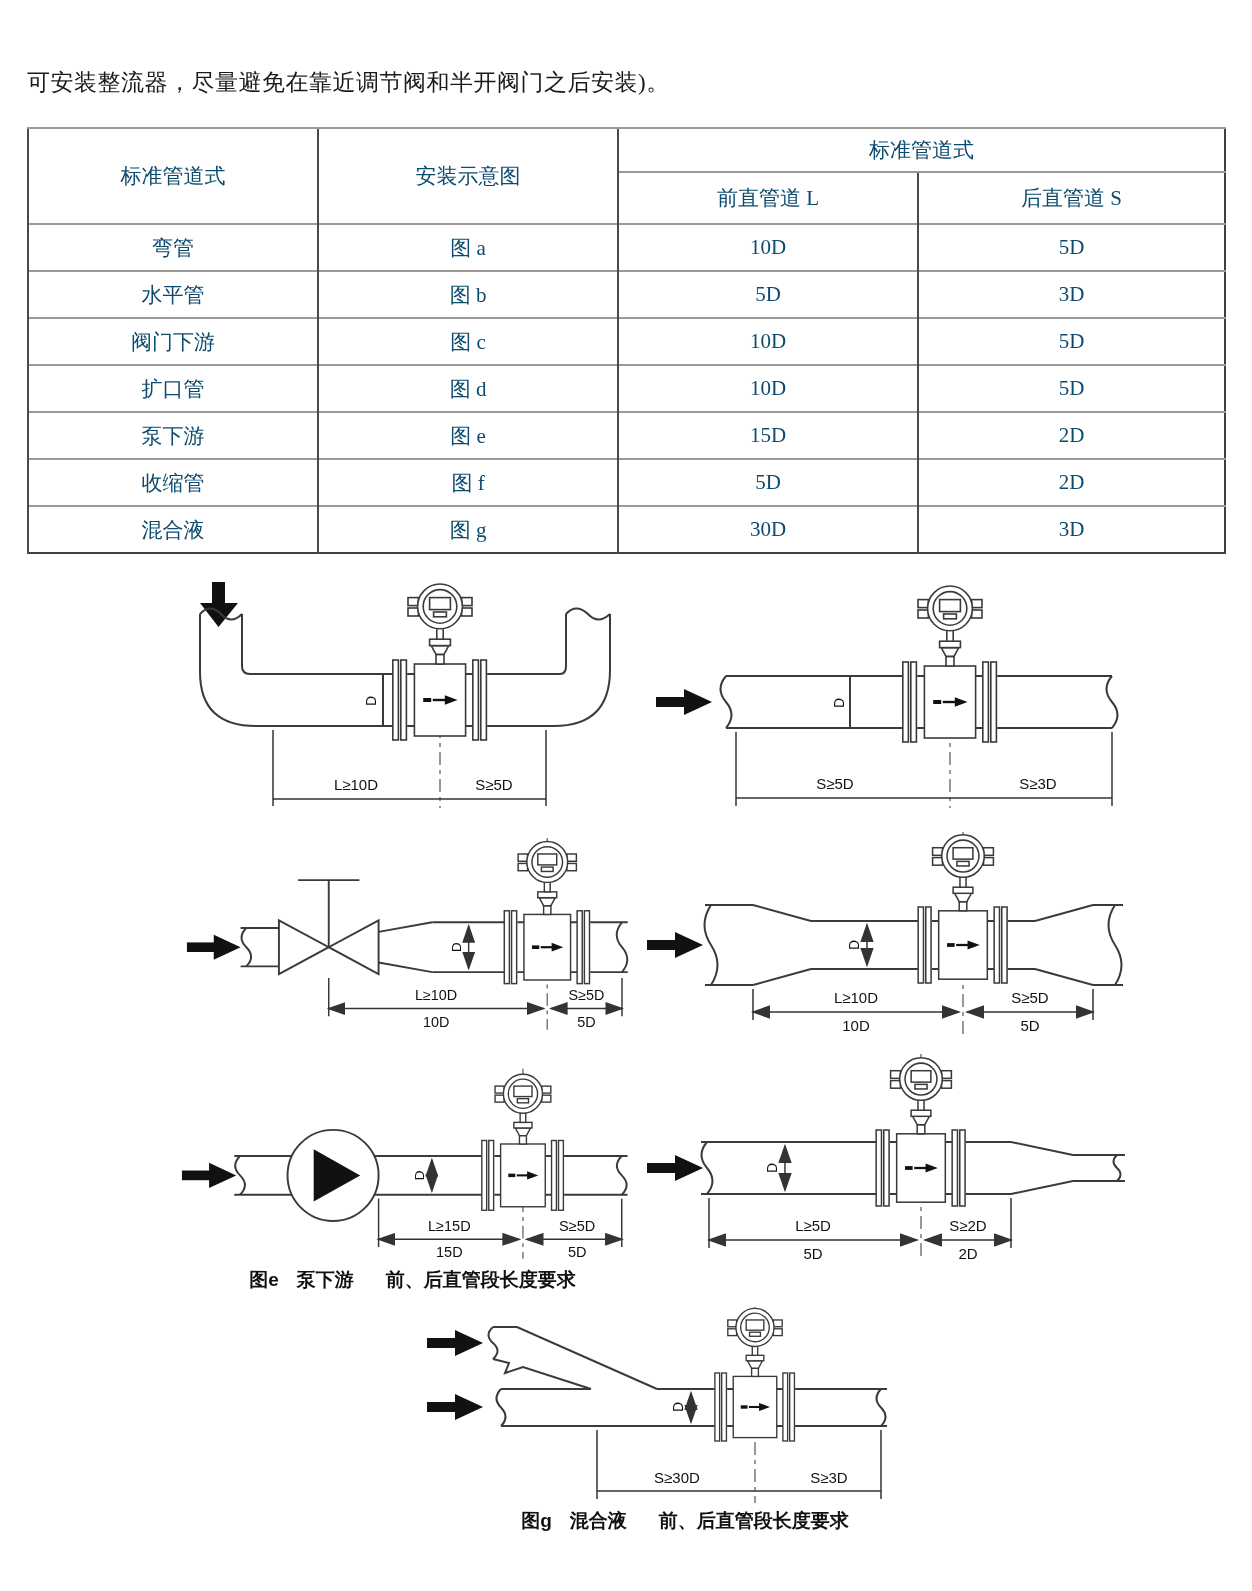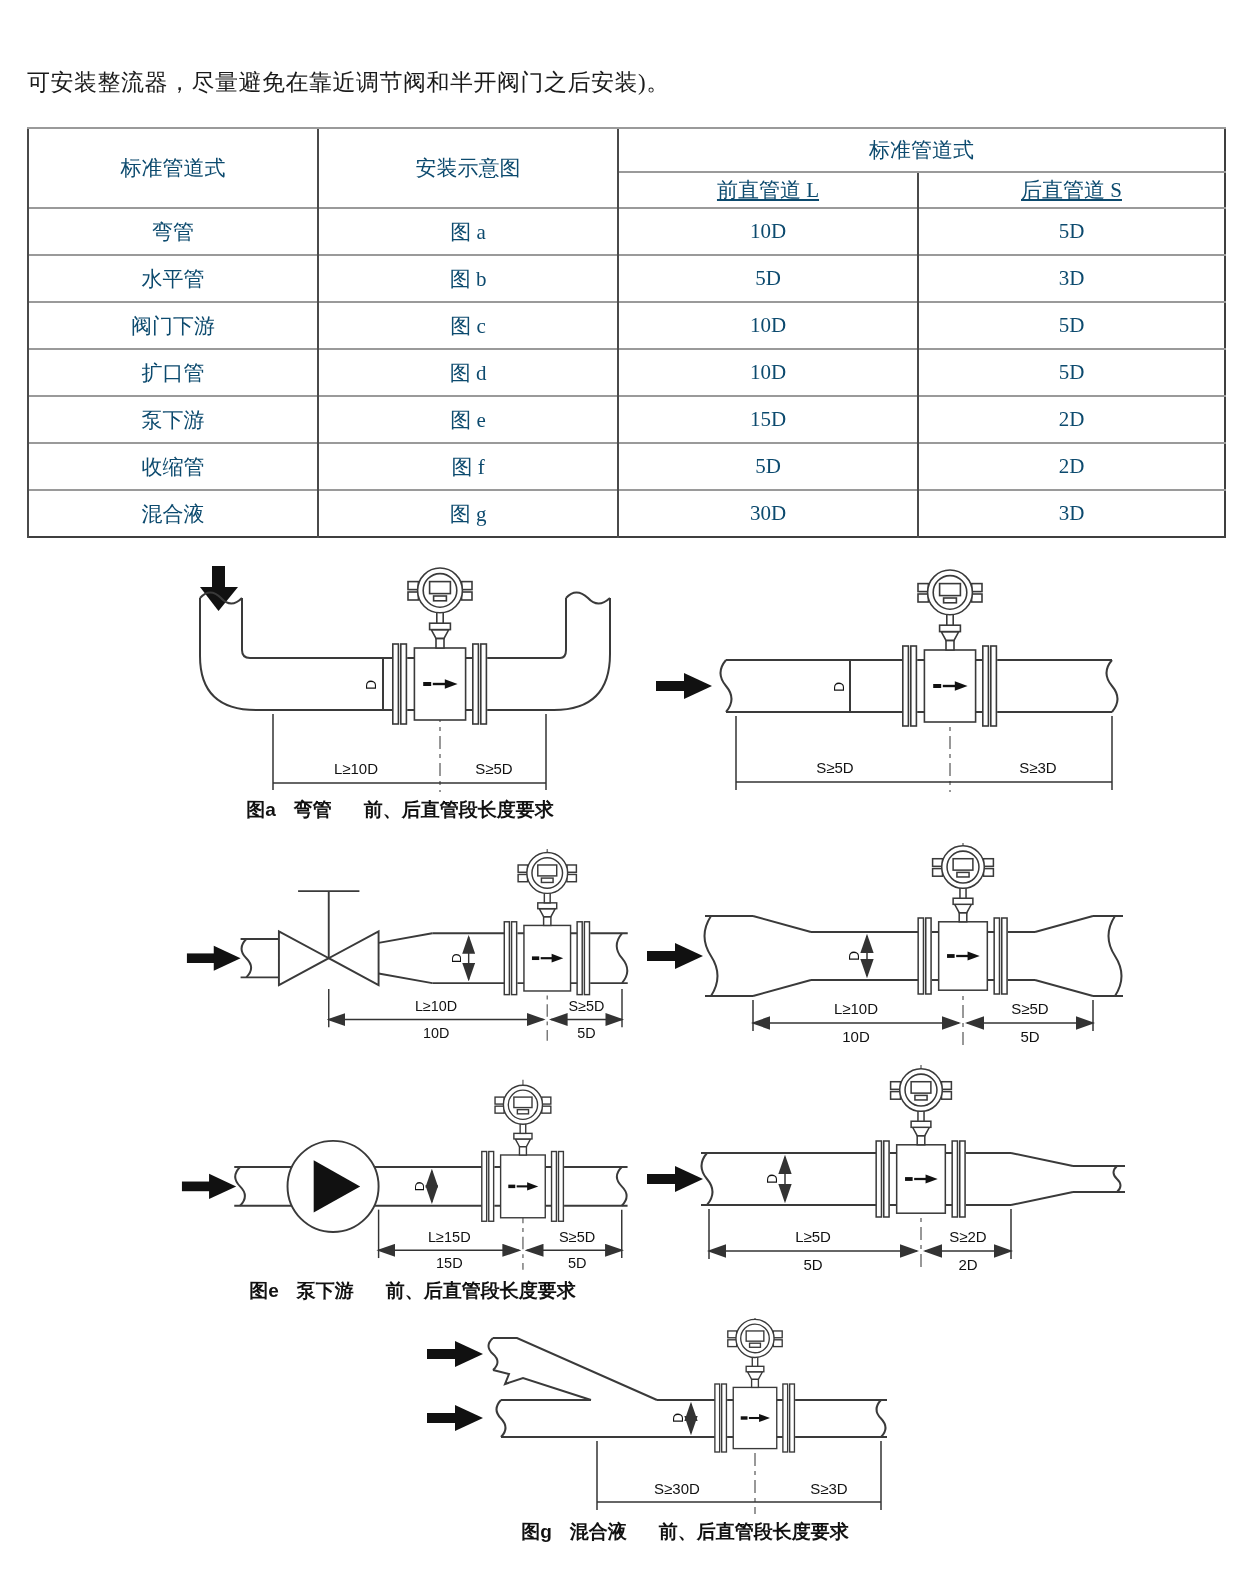--- a/index.html
+++ b/index.html
@@ -13,21 +13,21 @@
   .intro .l1 { text-indent:47px; }
   .intro .l2 { margin-top:55px; }
 
   
   table.spec { border-collapse:collapse; table-layout:fixed; width:1197px;
                margin-top:30px; border:2px solid #3f3f3f; }
   .spec th, .spec td { border-left:2px solid #4a4a4a; border-top:2px solid #9a9a9a;
                font-weight:normal; text-align:center; vertical-align:middle;
                font-size:21px; color:#0c4a6e; }
   .spec tr.h1 th { height:44px; }
-  .spec tr.h2 th { height:36px;text-decoration:underline; }
+  .spec tr.h2 th { height:52px; }
   .spec td { height:47px; }
 
   
   .figs { margin-top:26px; }
   .frow { display:flex; align-items:flex-start; }
   .figure { display:flex; flex-direction:column; align-items:center; }
   .cap { font-family:"Liberation Sans", sans-serif; font-weight:bold;
          font-size:19px; color:#111; margin-top:1px; white-space:nowrap; }
   .cap .t { margin:0 32px 0 18px; }
 
@@ -168,21 +168,20 @@
           <line class="pl" x1="233" y1="94" x2="233" y2="146"></line>
           <text class="dd" x="222" y="125" transform="rotate(-90 222 121)">D</text>
           <line class="cl" x1="290" y1="10" x2="290" y2="228"></line>
           <use href="#fm" transform="translate(290,120) scale(0.8)"></use>
           <line class="dl" x1="123" y1="150" x2="123" y2="226"></line>
           <line class="dl" x1="396" y1="150" x2="396" y2="226"></line>
           <line class="dl" x1="123" y1="219" x2="396" y2="219"></line>
           <text class="dt" x="206" y="210">L≥10D</text>
           <text class="dt" x="344" y="210">S≥5D</text>
         </svg>
-        <div class="cap"><span>图a</span><span class="t">弯管</span><span>前、后直管段长度要求</span></div>
       </div>
       <div class="figure">
         <svg width="480" height="232" viewBox="0 0 480 232">
           <use href="#fa" transform="translate(6,122)"></use>
           <line class="pl" x1="76" y1="96" x2="462" y2="96"></line>
           <line class="pl" x1="76" y1="148" x2="462" y2="148"></line>
           <path class="pl" d="M76,96 q-11,13 0,26 q11,13 0,26"></path>
           <path class="pl" d="M462,96 q-11,13 0,26 q11,13 0,26"></path>
           <line class="pl" x1="200" y1="96" x2="200" y2="148"></line>
           <text class="dd" x="190" y="127" transform="rotate(-90 190 123)">D</text>

